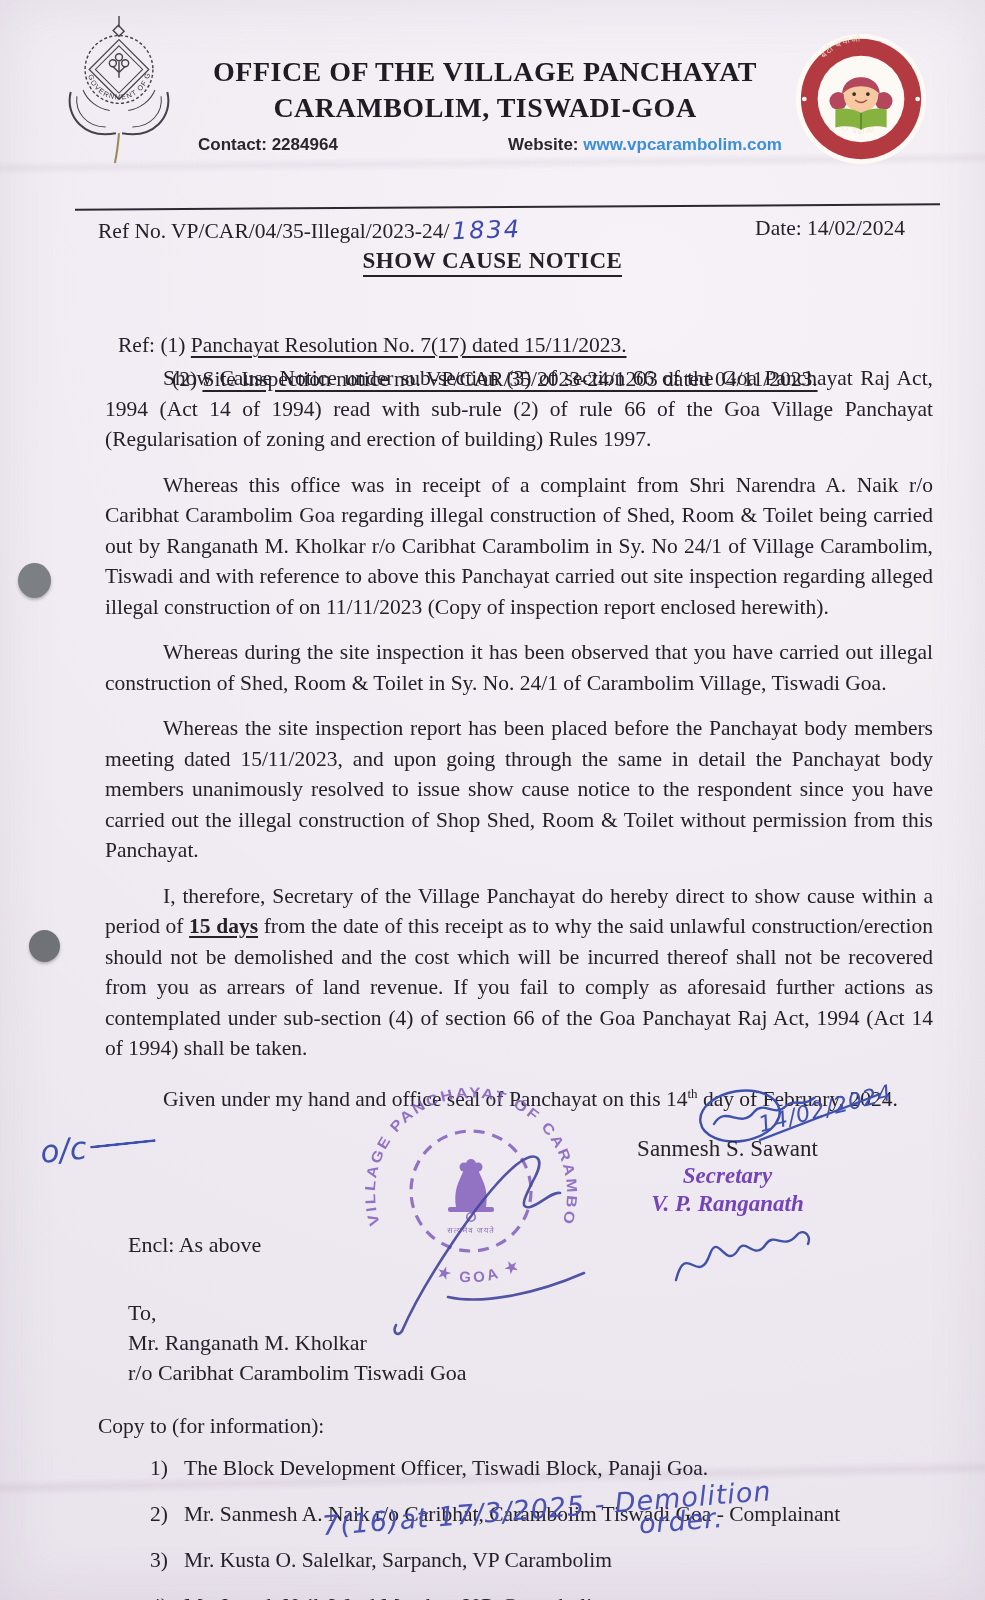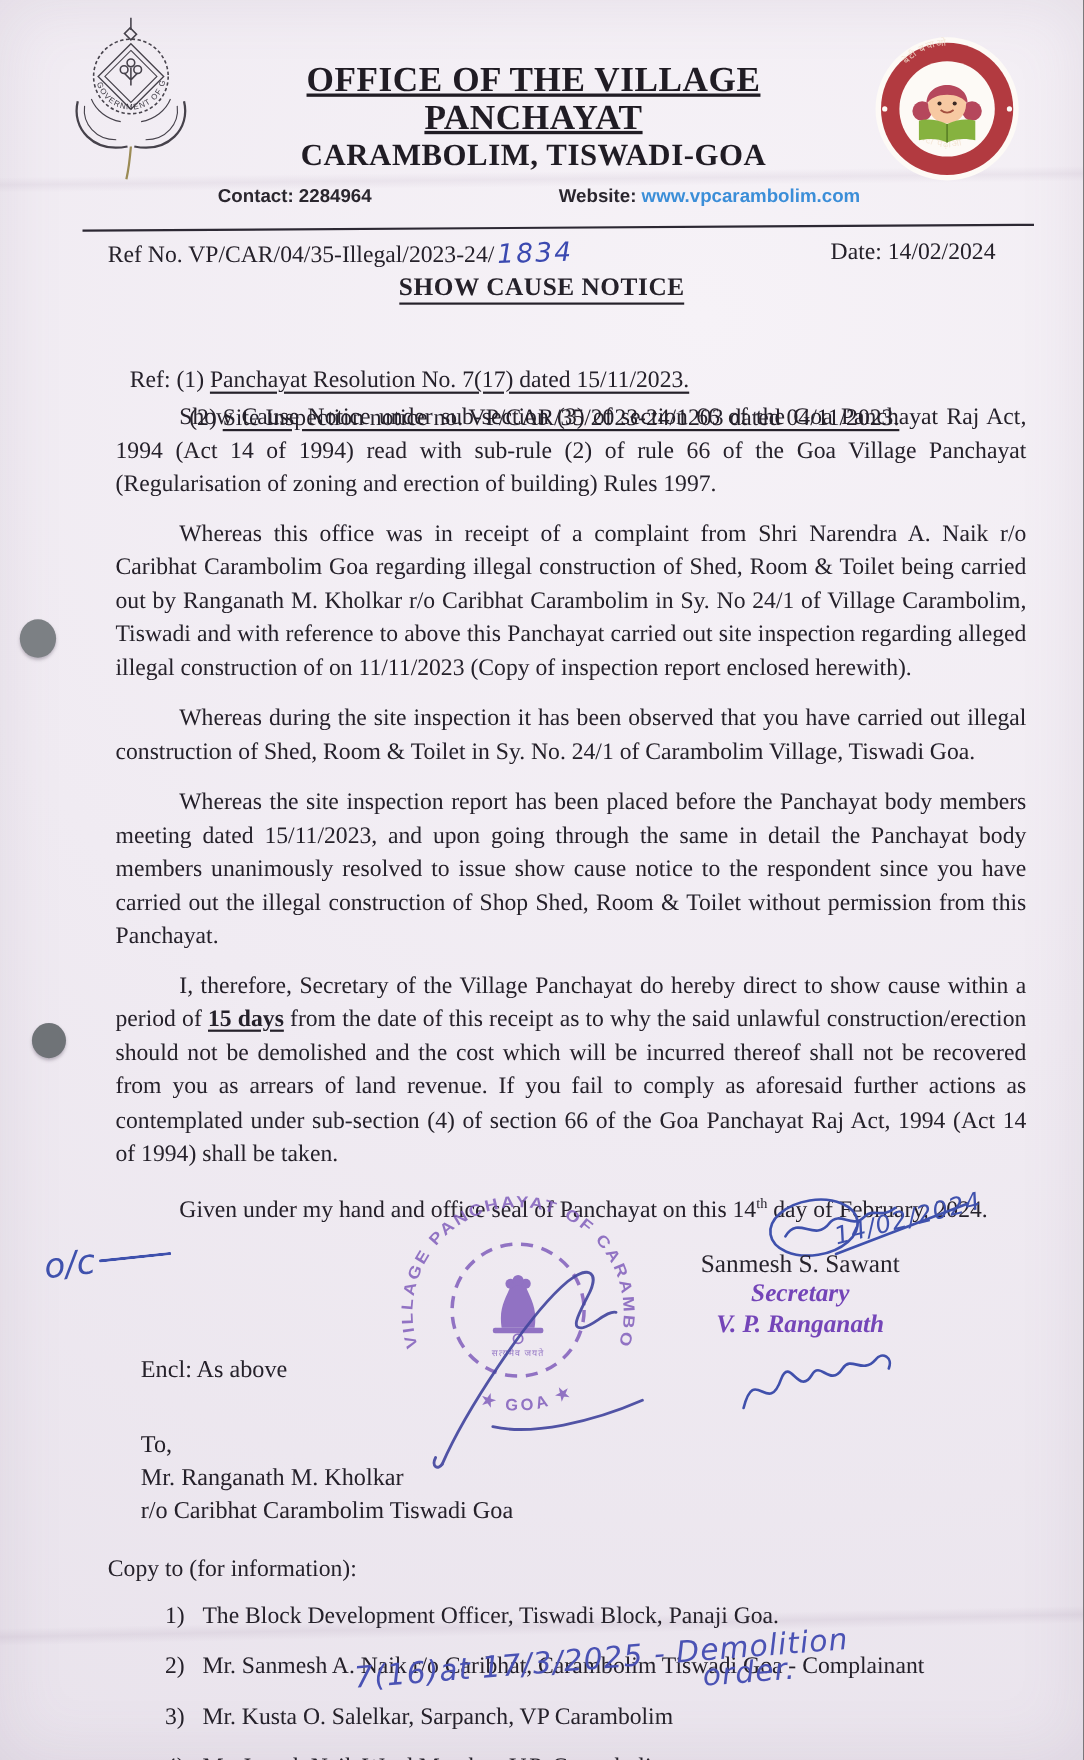--- a/index.html
+++ b/index.html
@@ -6,21 +6,21 @@
   .sheet{
     position:relative;width:985px;height:1600px;overflow:hidden;
     background:radial-gradient(circle at 65% 18%, #f6f2f7 0%, #f0ebf2 50%, #e9e3ec 100%);
     font-family:"Liberation Serif", serif;color:#25212a;
     box-shadow:inset 0 0 60px rgba(120,100,130,.12);
   }
   
   .gov-logo{position:absolute;left:55px;top:14px;}
   .bbbp-logo{position:absolute;right:55px;top:30px;}
   .head-center{position:absolute;left:180px;top:55px;width:610px;text-align:center;}
-  .office1{font-size:32px;font-weight:bold;letter-spacing:.5px;color:#201c24;line-height:34px;text-decoration:underline;}
+  .office1{font-size:28px;font-weight:bold;letter-spacing:.5px;color:#201c24;line-height:34px;}
   .office2{font-size:28px;font-weight:bold;letter-spacing:.5px;color:#201c24;line-height:32px;margin-top:3px;}
   .contact-row{display:flex;justify-content:space-between;margin-top:11px;padding:0 8px 0 18px;
     font-family:"Liberation Sans",sans-serif;font-size:17px;font-weight:bold;color:#2a262e;}
   .weblink{color:#3b8ed8;font-weight:bold;}
   .divider{position:absolute;left:75px;right:45px;top:206px;border-top:2px solid #2c2833;transform:rotate(-.35deg);}
   .ref-row{position:absolute;left:98px;right:80px;top:216px;display:flex;justify-content:space-between;font-size:21.5px;}
   .hand-ref{font-family:"DejaVu Sans",sans-serif;font-style:italic;color:#3b49b0;font-size:24px;
     display:inline-block;transform:rotate(-2deg);letter-spacing:2px;margin-left:3px;}
   
   .notice-title{position:absolute;top:248px;left:0;width:100%;text-align:center;}

